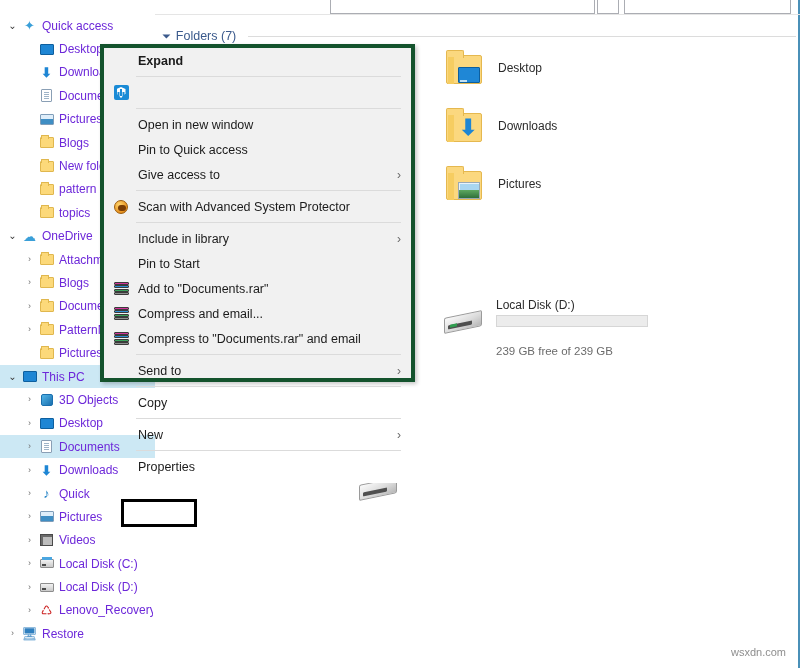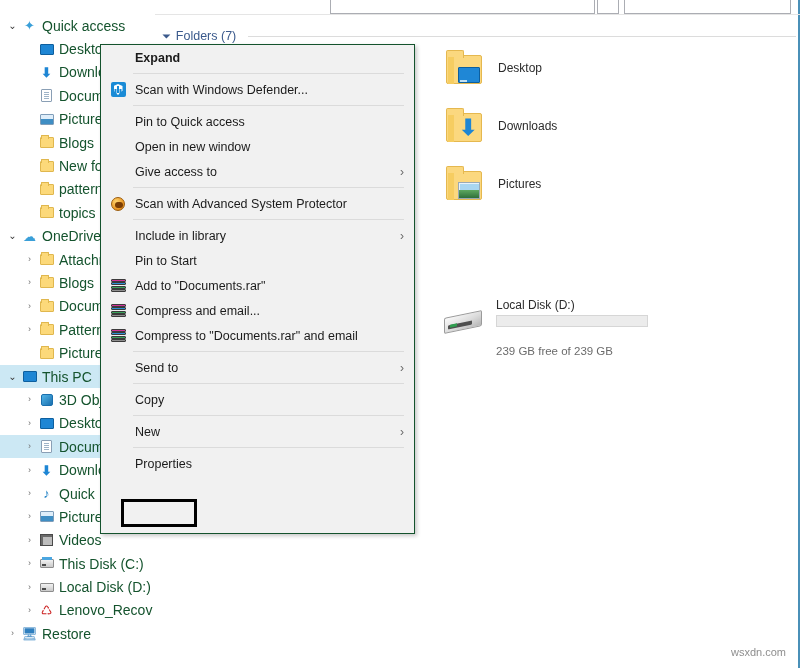--- a/index.html
+++ b/index.html
@@ -57,21 +57,21 @@
     font-size: 9px; color: #6d6d6d; line-height: 1;
   }
   .nav-chev.down { color: #3b3b3b; font-size: 10px; }
   .nav-chev.blank { color: transparent; }
   .nav-ico {
     width: 19px; min-width: 19px; height: 16px;
     display: flex; align-items: center; justify-content: center;
     margin-right: 3px;
   }
   .nav-label {
-    font-size: 14px; color: #14532d; overflow: hidden;
+    font-size: 12px; color: #6d28d9; overflow: hidden;
     text-overflow: clip;
   }
   .lvl0 { padding-left: 5px; }
   .lvl1 { padding-left: 22px; }
 
   
   .ic { display:block; }
   .ic-folder {
     width:14px;height:11px;background:#fcd97a;border:1px solid #e0b74e;border-radius:1px;
     position:relative;
@@ -203,23 +203,23 @@
   }
   .drive-free { margin-top: 18px; font-size: 11.5px; color: #6b6b6b; }
 
   
   .peek-drive{
     position:absolute; left:203px; top:468px; width:40px; height:24px; overflow:hidden;
   }
 
   
   .ctxmenu {
-    position: absolute; left: 100px; top: 44px; width: 315px; height: 490px;
+    position: absolute; left: 100px; top: 44px; width: 315px; height: 338px;
     background: #f1f1f1;
-    border: 1px solid #14532d;
+    border: 4px solid #14532d;
     box-shadow: 2px 2px 4px rgba(0,0,0,0.22);
     font-size: 12.5px;
     color: #1b1b1b;
     z-index: 40;
   }
   .ctx-item {
     position: relative;
     height: 25px;
     display: flex; align-items: center;
     padding-left: 34px; padding-right: 10px;
@@ -460,21 +460,21 @@
         <span class="nav-ico">
           <span class="ic-video ic"></span>
         </span>
         <span class="nav-label">Videos</span>
       </div>
       <div class="nav-row lvl1">
         <span class="nav-chev">›</span>
         <span class="nav-ico">
           <span class="ic-drive ic-drivec ic"></span>
         </span>
-        <span class="nav-label">This Disk (C:)</span>
+        <span class="nav-label">Local Disk (C:)</span>
       </div>
       <div class="nav-row lvl1">
         <span class="nav-chev">›</span>
         <span class="nav-ico">
           <span class="ic-drive ic"></span>
         </span>
         <span class="nav-label">Local Disk (D:)</span>
       </div>
       <div class="nav-row lvl1">
         <span class="nav-chev">›</span>
@@ -558,30 +558,29 @@
   <div class="ctxmenu" id="ctxmenu">
       <div class="ctx-item bold">
         <span class="ctx-ico"></span>
         <span>Expand</span>
       </div>
       <div class="ctx-sep"></div>
       <div class="ctx-item">
         <span class="ctx-ico">
           <span class="ico-defender"></span>
         </span>
-        <span>Scan with Windows Defender...</span>
-      </div>
-      <div class="ctx-sep"></div>
+      </div>
+      <div class="ctx-sep"></div>
+      <div class="ctx-item">
+        <span class="ctx-ico"></span>
+        <span>Open in new window</span>
+      </div>
       <div class="ctx-item">
         <span class="ctx-ico"></span>
         <span>Pin to Quick access</span>
-      </div>
-      <div class="ctx-item">
-        <span class="ctx-ico"></span>
-        <span>Open in new window</span>
       </div>
       <div class="ctx-item">
         <span class="ctx-ico"></span>
         <span>Give access to</span>
         <span class="ctx-arrow">›</span>
       </div>
       <div class="ctx-sep"></div>
       <div class="ctx-item">
         <span class="ctx-ico">
           <span class="ico-asp"></span>

